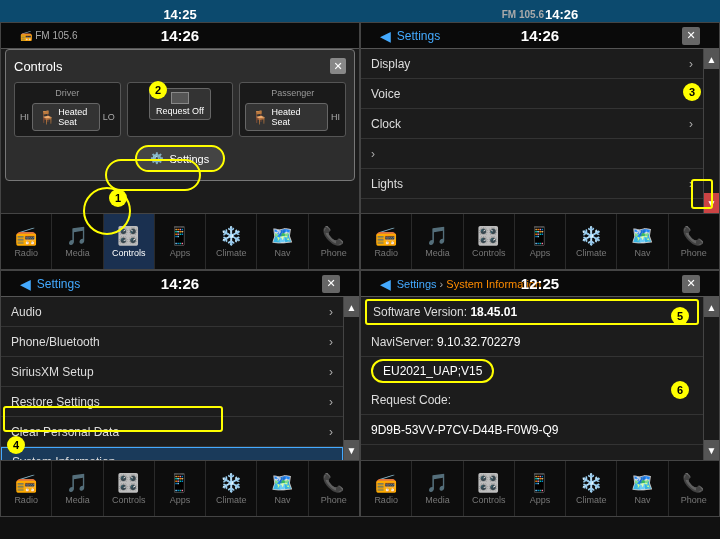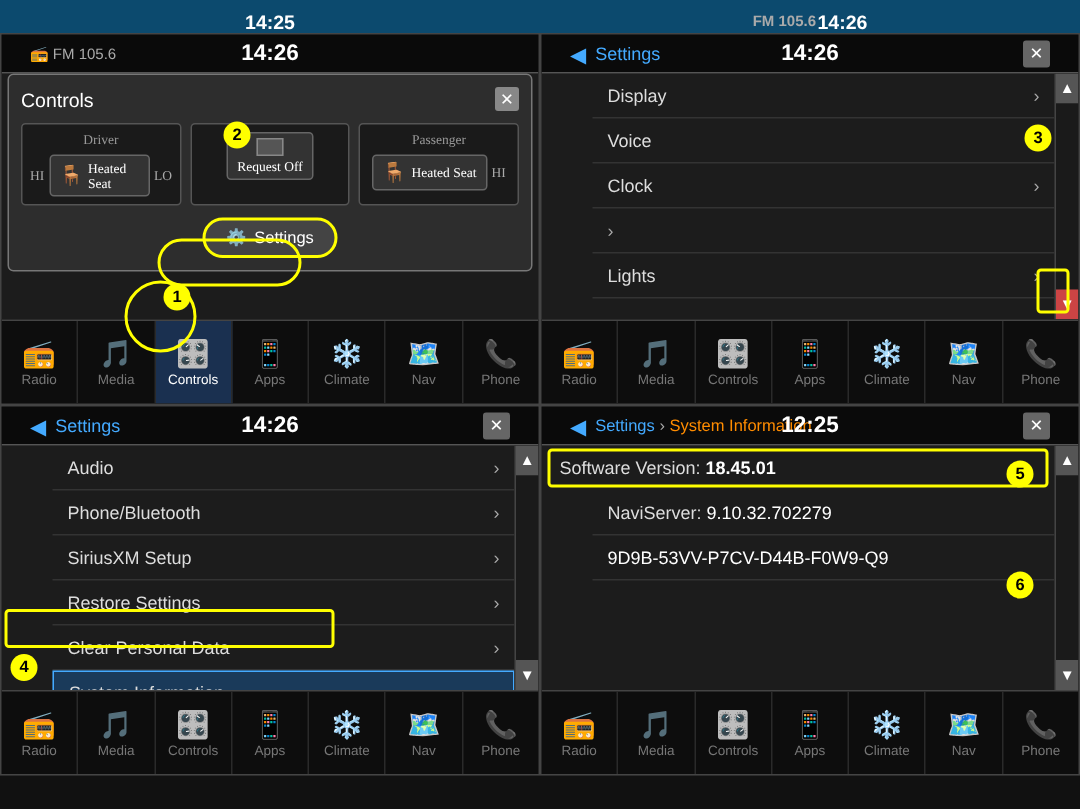--- a/index.html
+++ b/index.html
@@ -15,21 +15,20 @@
     .settings-item {
       display: flex;
       align-items: center;
       justify-content: space-between;
       padding: 0 10px;
       height: 30px;
       border-bottom: 1px solid #333;
       color: #ddd;
       font-size: 12px;
       cursor: pointer;
-      margin-left: 34px;
     }
     .chevron { color: #aaa; font-size: 12px; }
 
     
     .scrollbar-track {
       width: 16px;
       background: #222;
       border-left: 1px solid #444;
       display: flex;
       flex-direction: column;
@@ -145,21 +144,20 @@
       align-items: center;
       justify-content: center;
       color: #fff;
       font-size: 11px;
       cursor: pointer;
     }
     .co-sections {
       display: flex;
       gap: 6px;
       margin-bottom: 8px;
-      font-family: Liberation Serif, serif;
     }
     .co-section {
       flex: 1;
       background: #1a1a1a;
       border: 1px solid #555;
       border-radius: 3px;
       padding: 5px;
       display: flex;
       flex-direction: column;
       align-items: center;
@@ -530,20 +528,24 @@
         <div class="settings-list-container">
           
           <div style="border:2px solid #ff0;border-radius:3px;margin:2px 4px;padding:4px 6px;color:#ddd;font-size:12px;">
             <span>Software Version: </span>
             <span style="color:#fff;font-weight:bold;">18.45.01</span>
           </div>
           <div class="settings-item">
             <span>NaviServer: <span style="color:#fff;">9.10.32.702279</span></span>
           </div>
           
+          <div style="border:2px solid #ff0;border-radius:20px;margin:2px 10px;padding:3px 10px;color:#fff;font-size:12px;display:inline-block;">EU2021_UAP;V15</div>
+          <div class="settings-item">
+            <span>Request Code:</span>
+          </div>
           <div class="settings-item">
             <span style="color:#fff;">9D9B-53VV-P7CV-D44B-F0W9-Q9</span>
           </div>
           
         </div>
         <div class="scrollbar-track">
           <div class="scrollbar-up">▲</div>
           <div class="scrollbar-track-inner">
             <div class="scrollbar-thumb"></div>
           </div>

